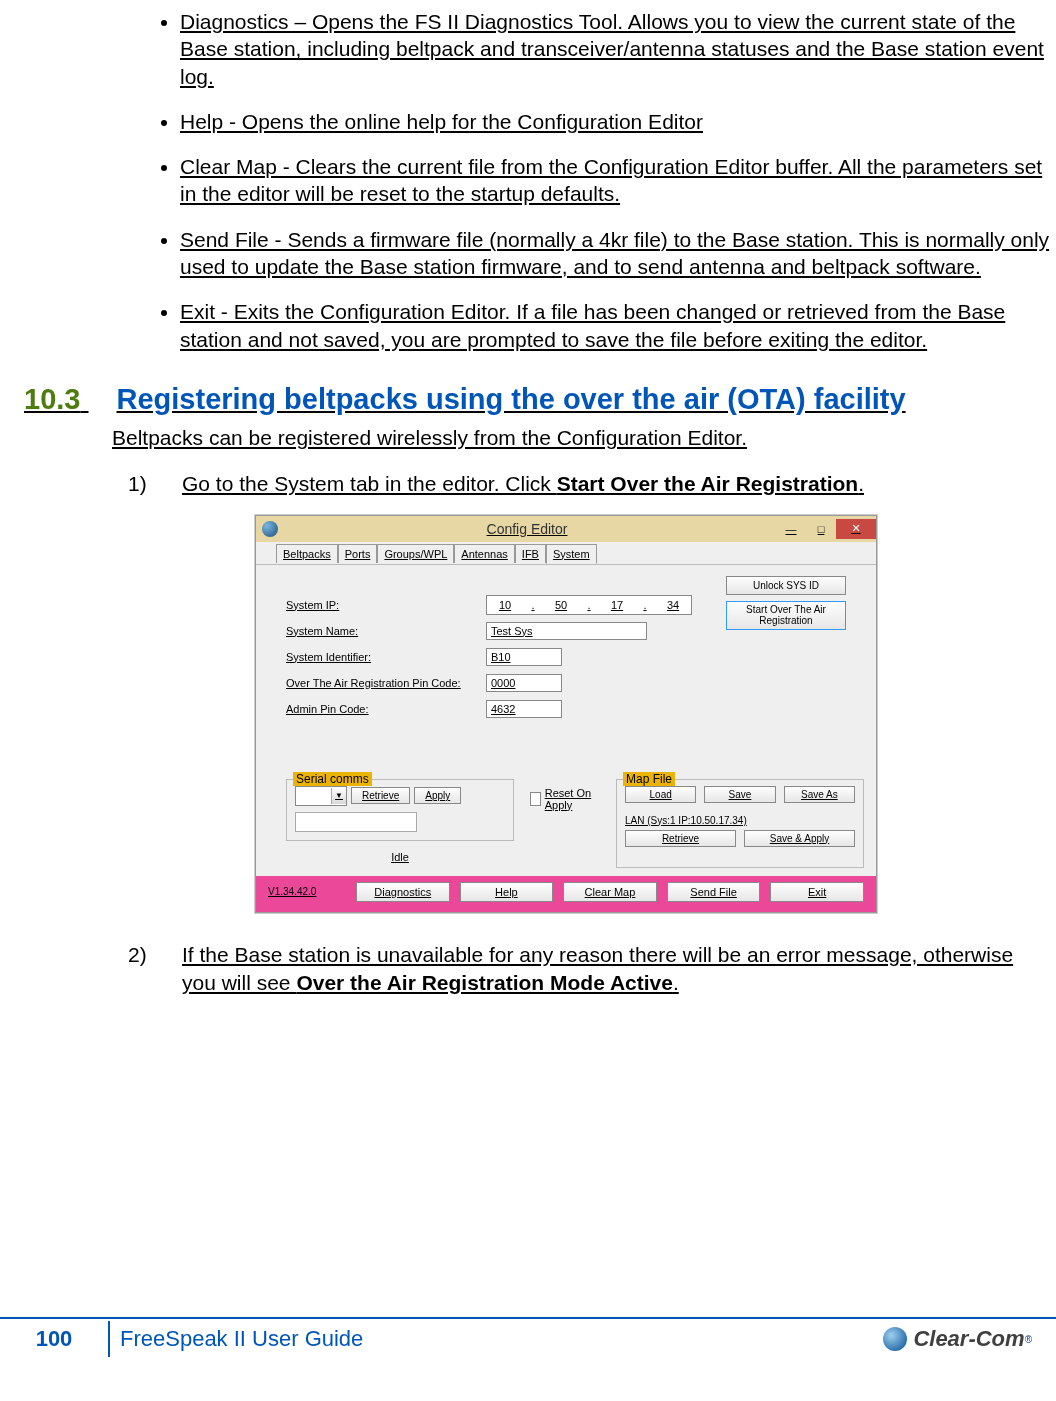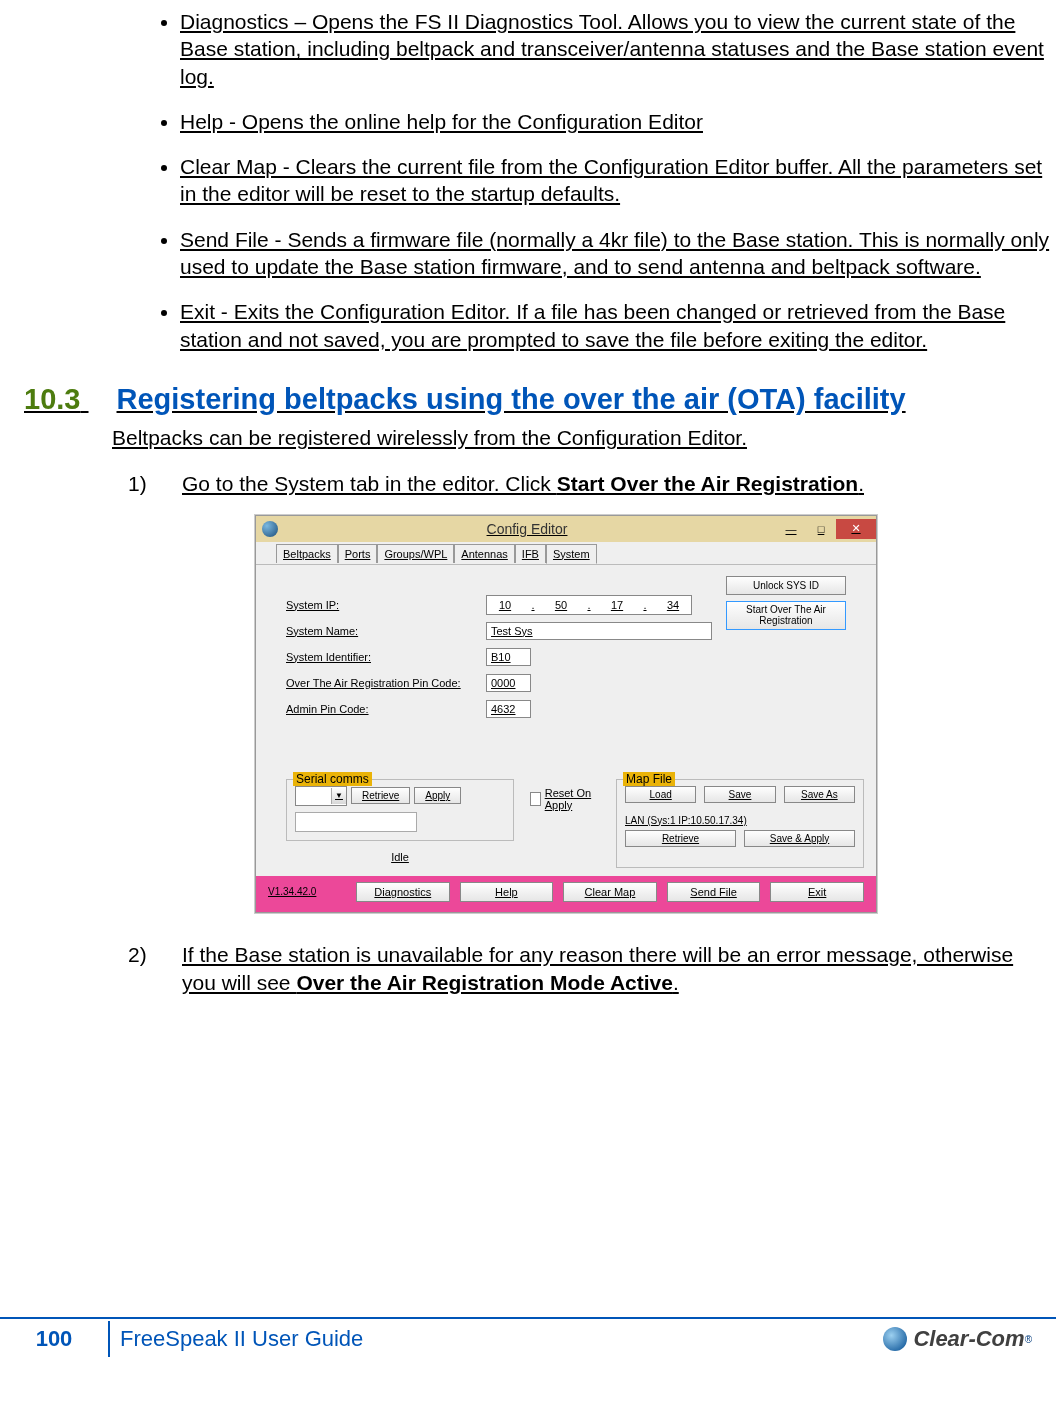--- a/index.html
+++ b/index.html
@@ -35,22 +35,22 @@
   .ss-tab { padding: 3px 6px 3px 6px; border: 1px solid #999; border-bottom: none; margin-right: 0px; background: #efefef; position: relative; top: 1px; }
   .ss-tab.active { background: #efefef; border-bottom: 1px solid #efefef; }
 
   .ss-body { background: #efefef; padding: 30px 12px 8px 30px; }
   .ss-row { display: flex; align-items: center; margin-bottom: 6px; height: 20px; }
   .ss-label { width: 200px; font-size: 11px; }
   .ss-ip { display: flex; gap: 0; border: 1px solid #888; background: #fff; height: 18px; align-items: center; padding: 0 4px; }
   .ss-ip span { width: 28px; text-align: center; font-size: 11px; }
   .ss-dot { width: 6px; text-align: center; }
   .ss-input { border: 1px solid #888; background: #fff; height: 18px; padding: 0 4px; font-size: 11px; display: flex; align-items: center; box-sizing: border-box; }
-  .ss-input.w1 { width: 226px; }
-  .ss-input.w2 { width: 45px; }
+  .ss-input.w1 { width: 161px; }
+  .ss-input.w2 { width: 76px; }
 
   .ss-rightcol { position: absolute; right: 30px; top: 60px; width: 120px; }
   .ss-btn { border: 1px solid #888; background: linear-gradient(#fefefe,#e6e6e6); font-size: 10px; text-align: center; padding: 3px 2px; margin-bottom: 6px; cursor: default; }
   .ss-btn.tall { padding: 2px 2px; line-height: 1.15; }
   .ss-btn.pressed { border: 1px solid #3399ff; }
 
   .ss-wrap { position: relative; }
 
   .ss-lower { display: flex; margin-top: 60px; gap: 16px; align-items: flex-start; }
   .ss-group { border: 1px solid #bbb; padding: 6px 8px 8px 8px; position: relative; }

